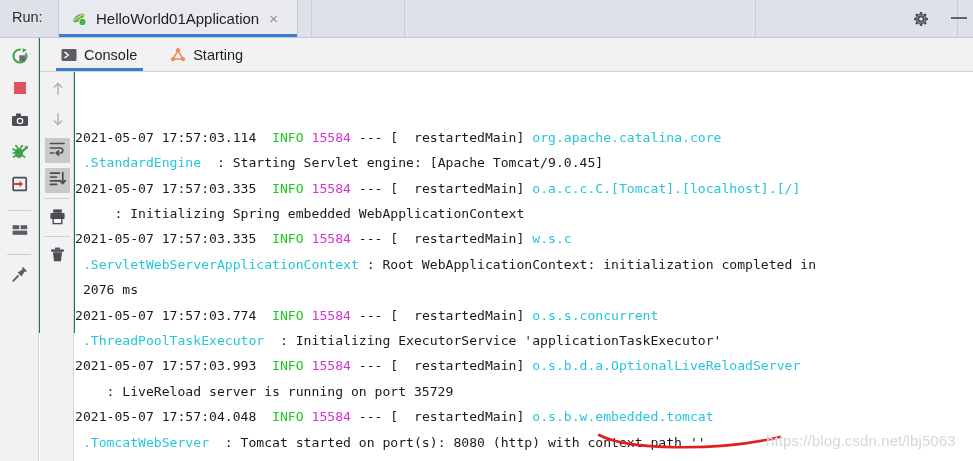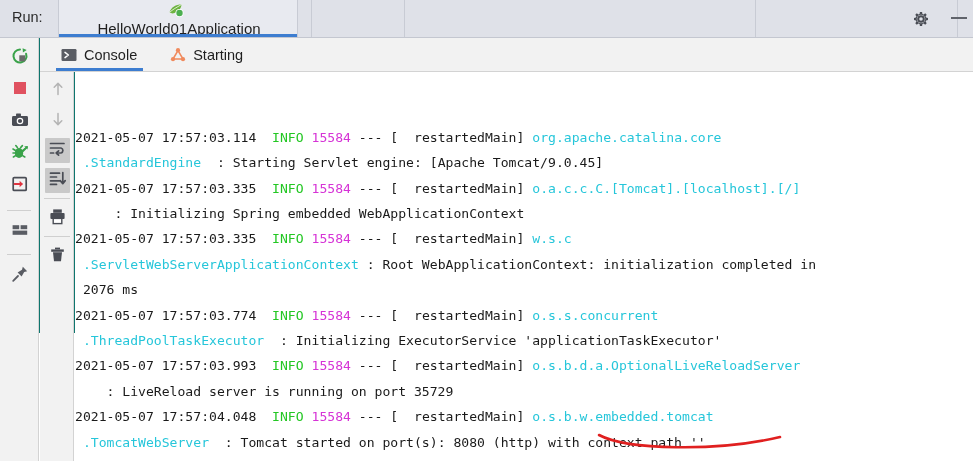--- a/index.html
+++ b/index.html
@@ -41,21 +41,20 @@
     left: 58px; top: 0;
     height: 37px;
     min-width: 240px;
     background: #e8eaf0;
     border-left: 1px solid #c8cbd4;
     border-right: 1px solid #c8cbd4;
     box-sizing: border-box;
     display: flex;
     align-items: center;
     padding: 0 8px 0 10px;
-    flex-direction: column;
   }
   .run-tab::after {
     content: "";
     position: absolute;
     left: 0; right: 0; bottom: 0;
     height: 3px;
     background: #3d7dd0;
   }
   .run-tab .tab-icon { width: 20px; height: 20px; margin-right: 7px; flex: 0 0 auto; }
   .run-tab .tab-title {
@@ -392,14 +391,15 @@
   <div class="console">
     <div id="console-lines"><div class="cline"><span>2021-05-07 17:57:03.114  </span><span class="c-info">INFO</span> <span class="c-pid">15584</span><span> --- [  restartedMain] </span><span class="c-logger">org.apache.catalina.core</span></div><div class="cline"><span class="c-logger"> .StandardEngine</span><span>  : Starting Servlet engine: [Apache Tomcat/9.0.45]</span></div><div class="cline"><span>2021-05-07 17:57:03.335  </span><span class="c-info">INFO</span> <span class="c-pid">15584</span><span> --- [  restartedMain] </span><span class="c-logger">o.a.c.c.C.[Tomcat].[localhost].[/]</span></div><div class="cline"><span>     : Initializing Spring embedded WebApplicationContext</span></div><div class="cline"><span>2021-05-07 17:57:03.335  </span><span class="c-info">INFO</span> <span class="c-pid">15584</span><span> --- [  restartedMain] </span><span class="c-logger">w.s.c</span></div><div class="cline"><span class="c-logger"> .ServletWebServerApplicationContext</span><span> : Root WebApplicationContext: initialization completed in</span></div><div class="cline"><span> 2076 ms</span></div><div class="cline"><span>2021-05-07 17:57:03.774  </span><span class="c-info">INFO</span> <span class="c-pid">15584</span><span> --- [  restartedMain] </span><span class="c-logger">o.s.s.concurrent</span></div><div class="cline"><span class="c-logger"> .ThreadPoolTaskExecutor</span><span>  : Initializing ExecutorService 'applicationTaskExecutor'</span></div><div class="cline"><span>2021-05-07 17:57:03.993  </span><span class="c-info">INFO</span> <span class="c-pid">15584</span><span> --- [  restartedMain] </span><span class="c-logger">o.s.b.d.a.OptionalLiveReloadServer</span></div><div class="cline"><span>    : LiveReload server is running on port 35729</span></div><div class="cline"><span>2021-05-07 17:57:04.048  </span><span class="c-info">INFO</span> <span class="c-pid">15584</span><span> --- [  restartedMain] </span><span class="c-logger">o.s.b.w.embedded.tomcat</span></div><div class="cline"><span class="c-logger"> .TomcatWebServer</span><span>  : Tomcat started on port(s): 8080 (http) with context path ''</span></div><div class="cline"><span>2021-05-07 17:57:04.065  </span><span class="c-info">INFO</span> <span class="c-pid">15584</span><span> --- [  restartedMain] </span><span class="c-logger">n.lbj.lesson01.HelloWorld01Application</span></div></div>
   </div>
 
   <div class="annot">
     <svg width="200" height="22" viewBox="0 0 200 22">
       <path d="M2 4 C30 19, 120 21, 183 6" stroke="#e02020" stroke-width="2.6" fill="none" stroke-linecap="round"></path>
     </svg>
   </div>
 
+  <div class="watermark">https://blog.csdn.net/lbj5063</div>
 
 </div>
 
 </body></html>

